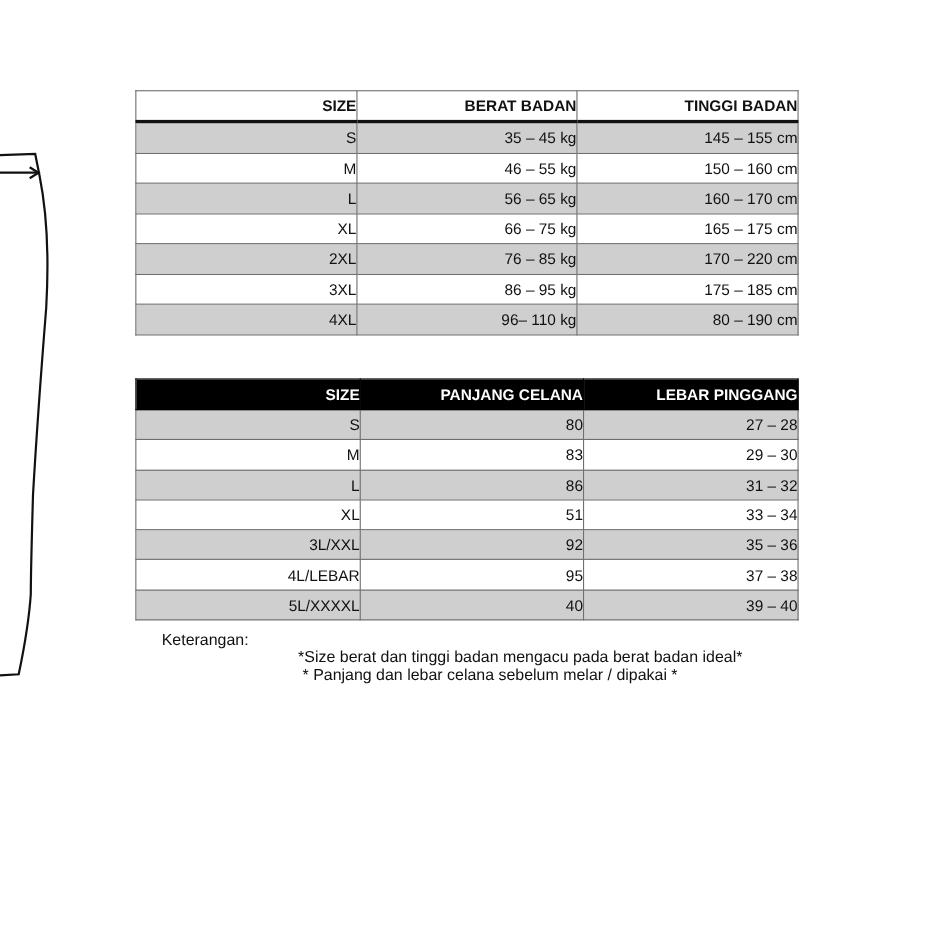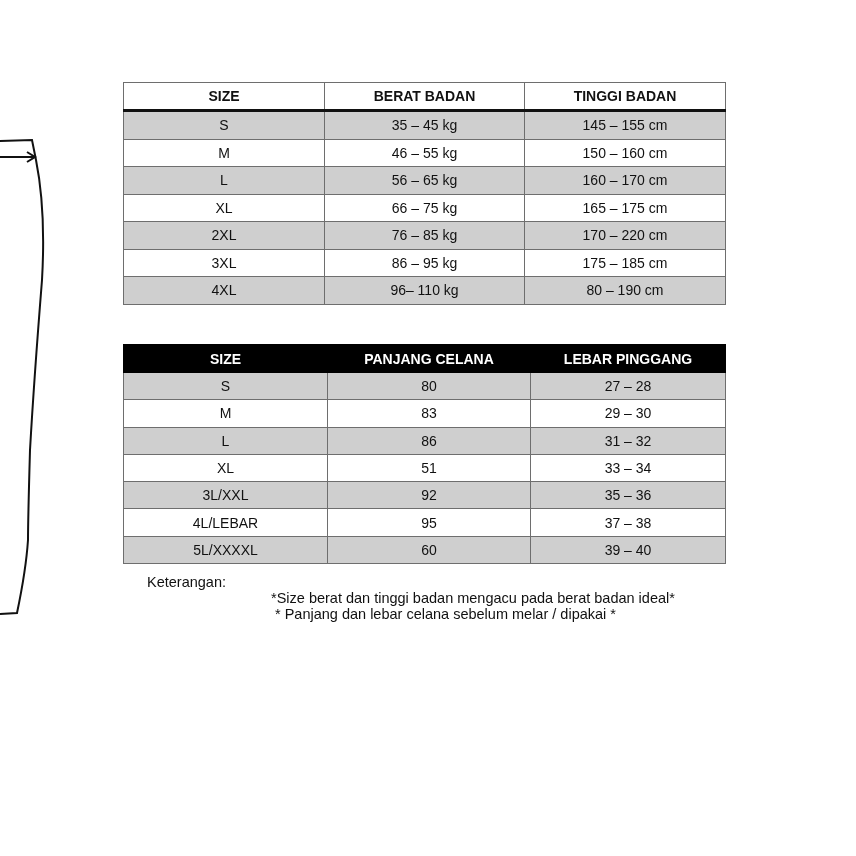--- a/index.html
+++ b/index.html
@@ -1,20 +1,20 @@
 <!DOCTYPE html>
 <html><head>
 <meta charset="utf-8">
 <style>
   html, body { margin:0; padding:0; }
   body { width:856px; height:856px; background:#ffffff; position:relative; overflow:hidden;
          font-family:"Liberation Sans", sans-serif; color:#111; }
   .sketch { position:absolute; left:0; top:0; }
   table { position:absolute; border-collapse:collapse; table-layout:fixed; font-size:14px; }
-  td, th { text-align:center; padding:0; border:1px solid #6e6e6e; }
+  td, th { text-align:right; padding:0; border:1px solid #6e6e6e; }
   #t1 { left:123px; top:82px; width:602px; }
   #t1 th { height:26px; font-weight:bold; background:#fff; border-bottom:3px solid #111; font-size:14px; }
   #t1 td { height:26.5px; }
   #t2 { left:123px; top:344px; width:602px; }
   #t2 th { height:27px; font-weight:bold; background:#000; color:#fff; border:1px solid #000; font-size:14px; }
   #t2 td { height:26.3px; }
   tr.shade td { background:#cfcfcf; }
   tr.plain td { background:#ffffff; }
   .notes { position:absolute; left:131px; top:574px; font-size:14.5px; }
   .notes .label { position:absolute; left:16px; top:0; font-weight:normal; white-space:nowrap; }
@@ -121,21 +121,21 @@
         <td>92</td>
         <td>35 – 36</td>
       </tr>
     <tr class="plain">
         <td>4L/LEBAR</td>
         <td>95</td>
         <td>37 – 38</td>
       </tr>
     <tr class="shade">
         <td>5L/XXXXL</td>
-        <td>60</td>
+        <td>40</td>
         <td>39 – 40</td>
       </tr>
   </tbody>
 </table>
 
 <div class="notes">
   <span class="label">Keterangan:</span>
   <span class="n1">*Size berat dan tinggi badan mengacu pada berat badan ideal*</span>
   <span class="n2">* Panjang dan lebar celana sebelum melar / dipakai *</span>
 </div>

